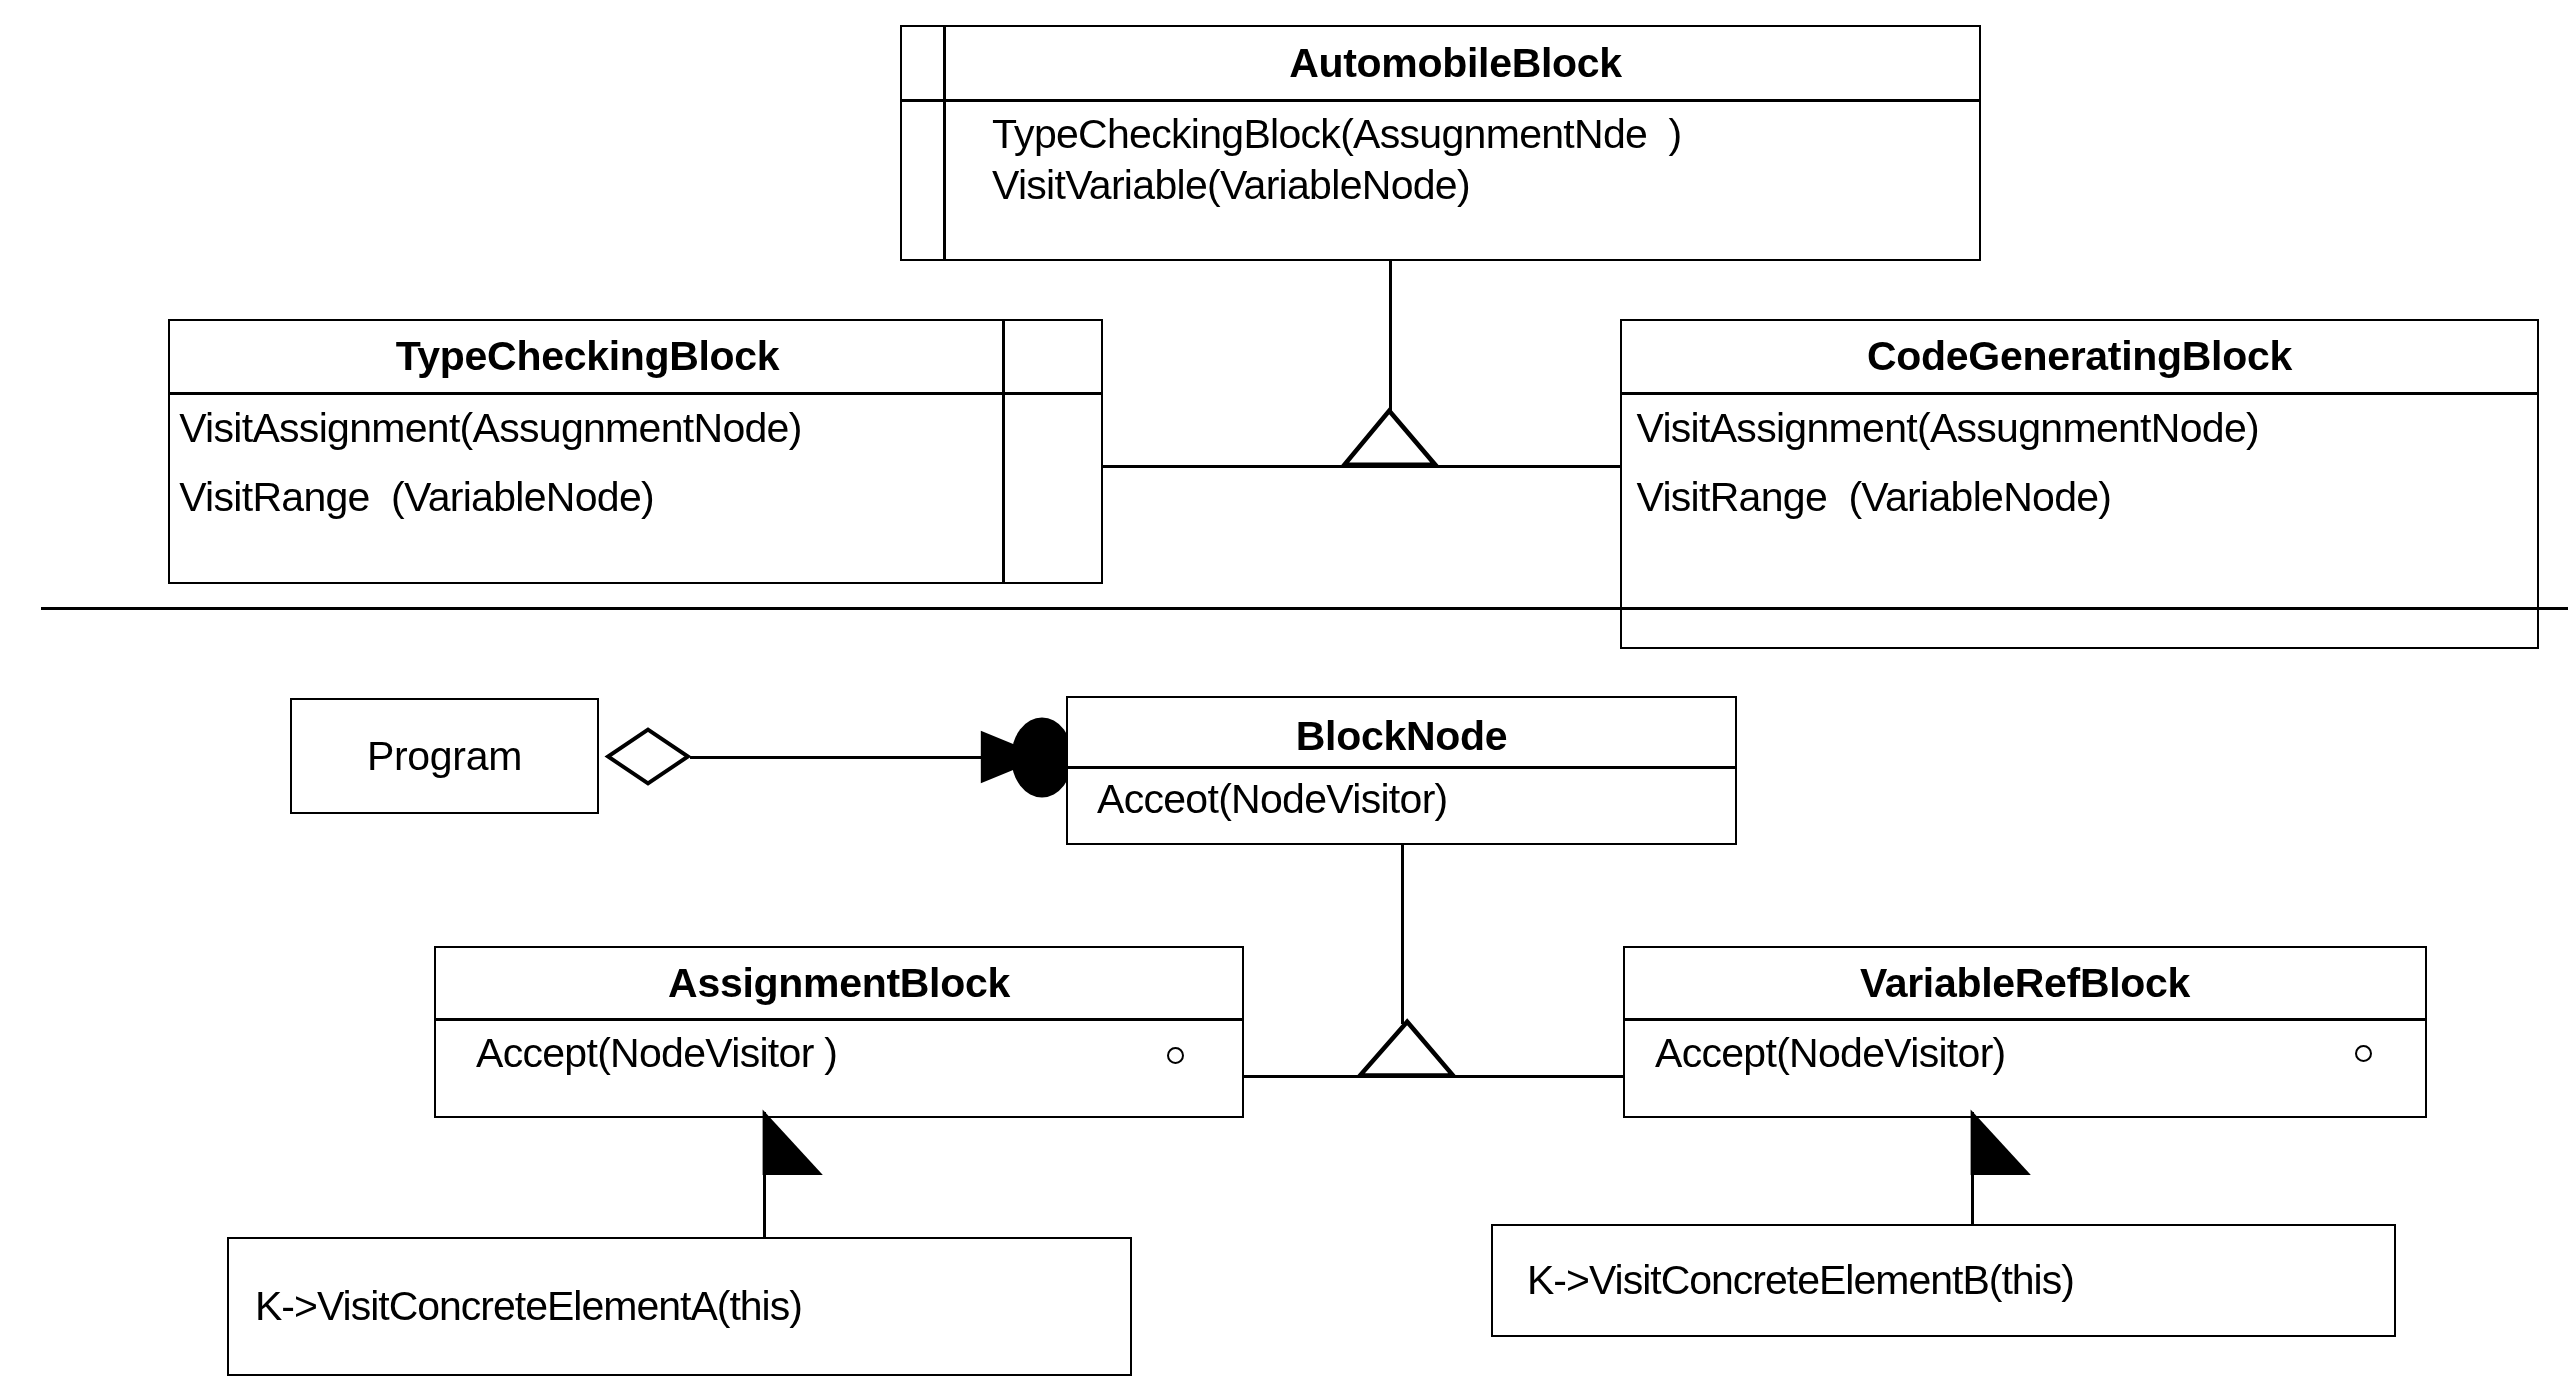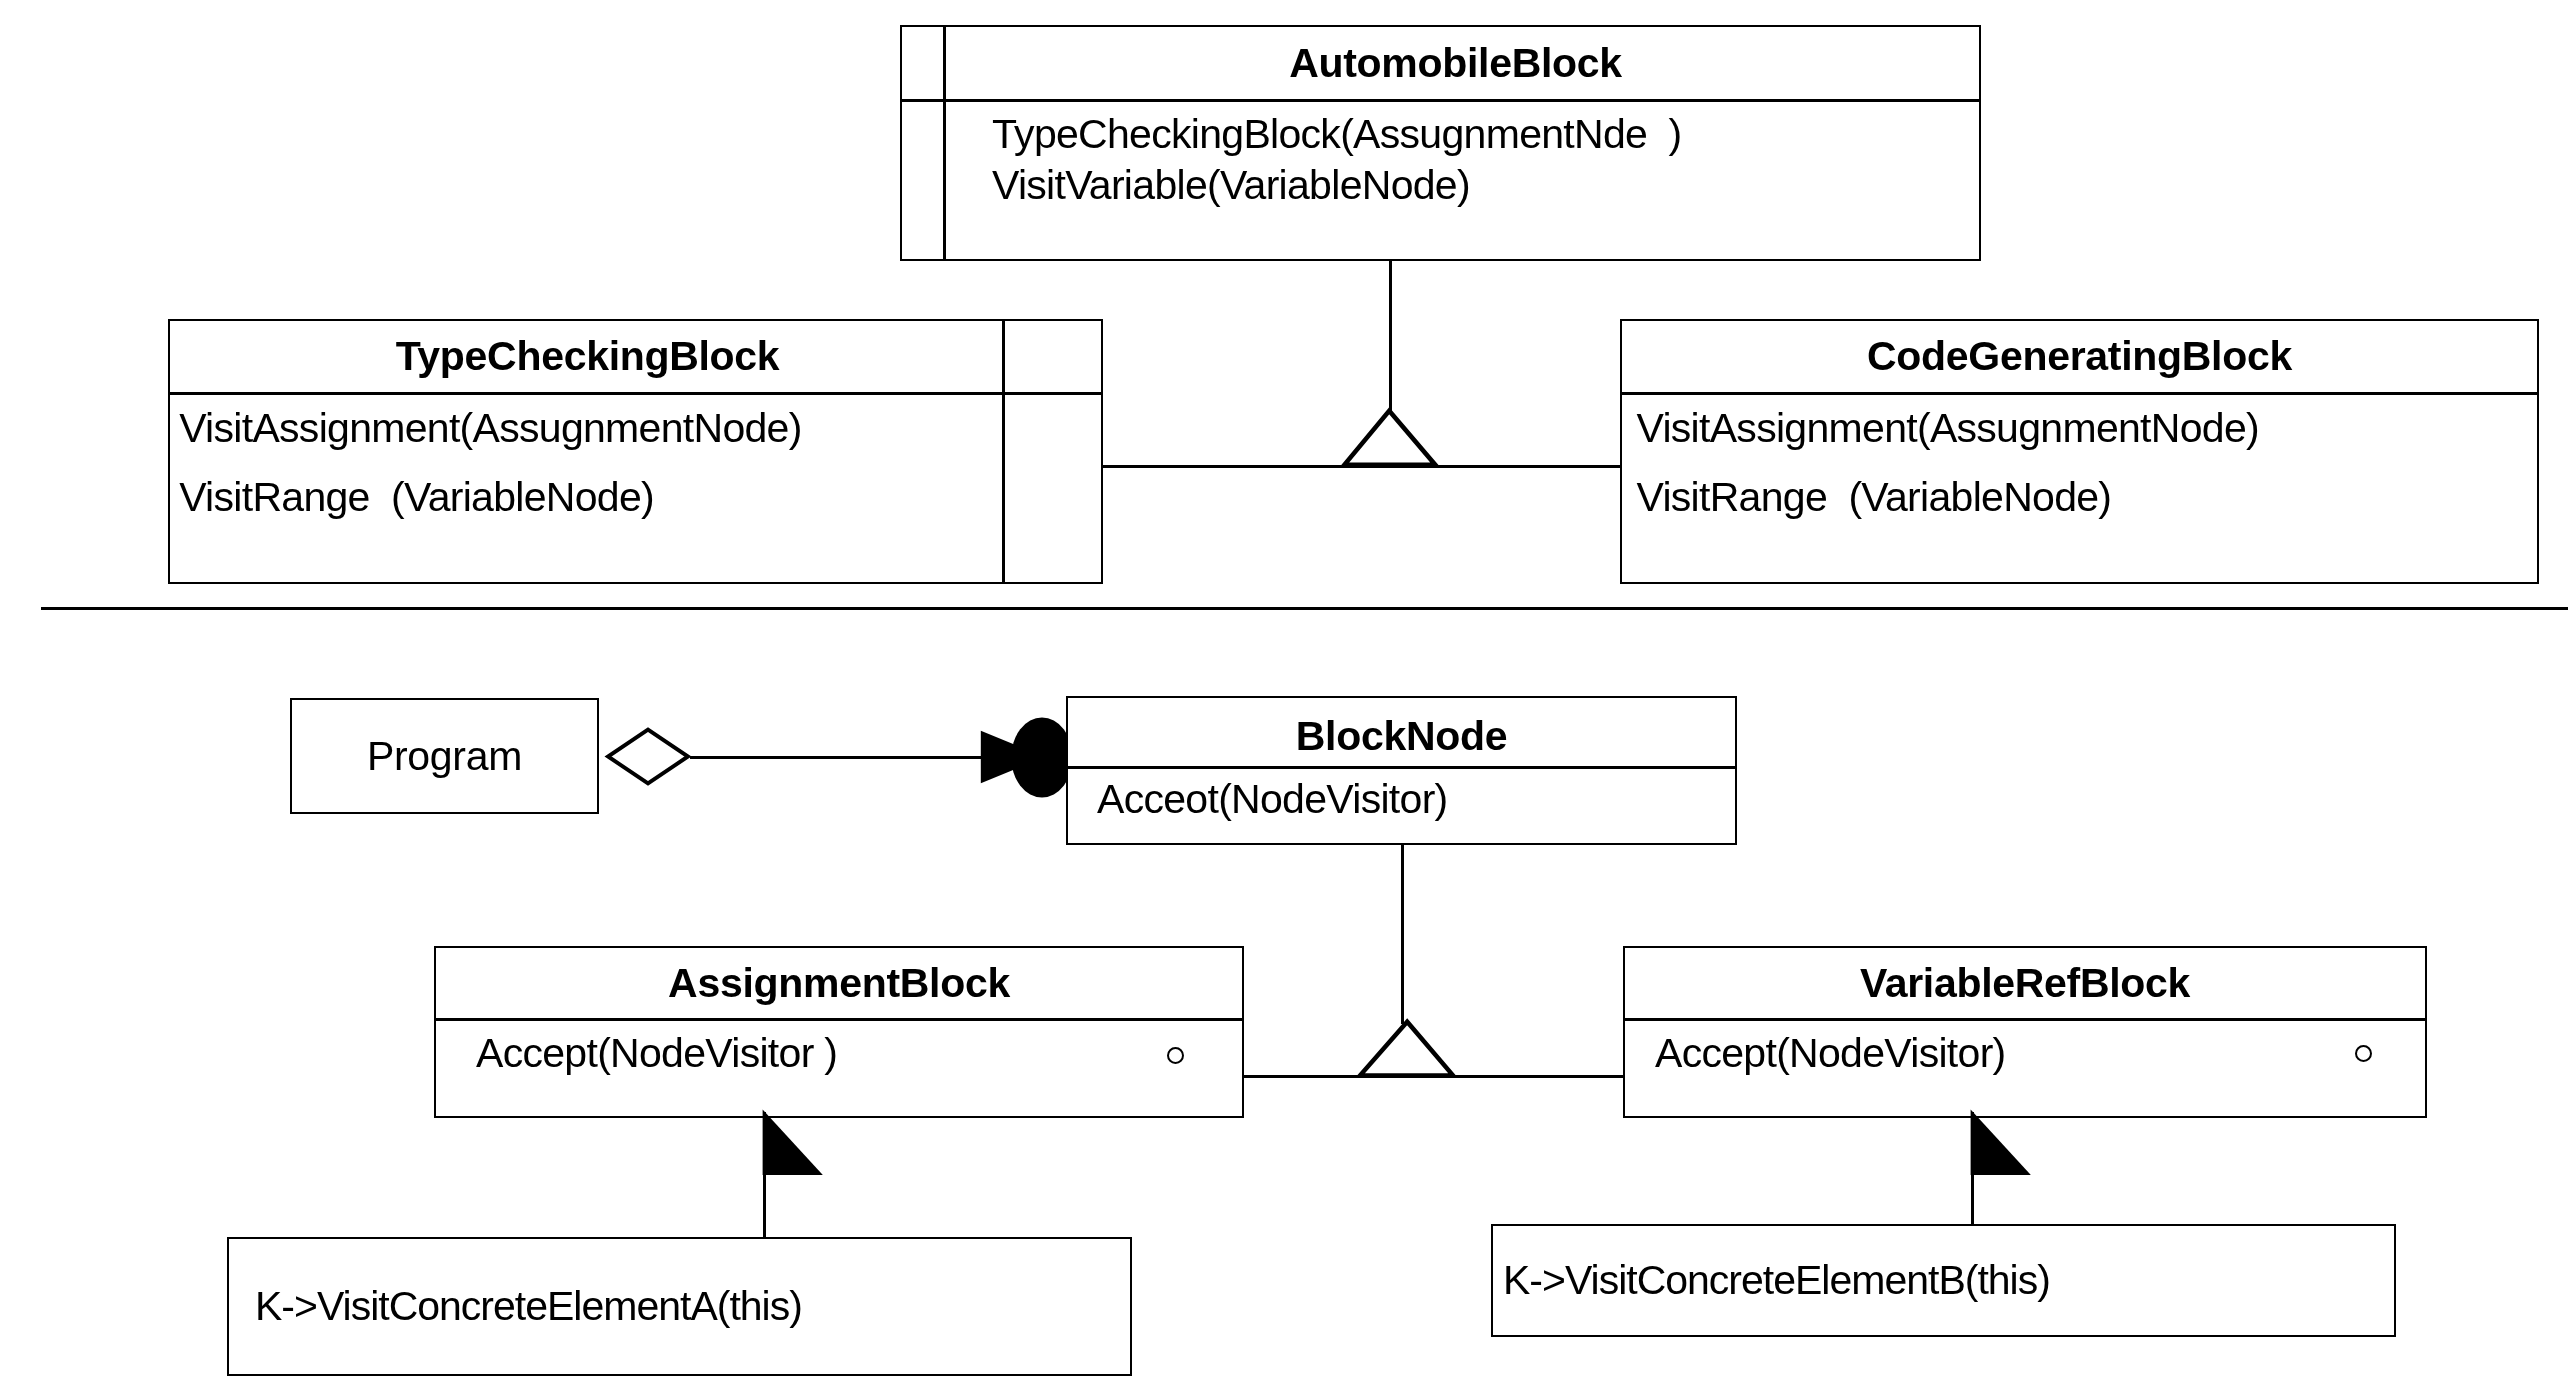--- a/index.html
+++ b/index.html
@@ -36,21 +36,21 @@
   </div>
 
   <div class="uml-box" style="left:168px;top:319px;width:935px;height:265px;">
     <div class="vsep" style="right:96px;"></div>
     <div class="uml-title" style="top:0;height:71px;font-size:41px;padding-right:96px;">TypeCheckingBlock</div>
     <div class="sep" style="top:71px;"></div>
     <div class="method" style="left:9.2px;top:84px;font-size:41px;">VisitAssignment(AssugnmentNode)</div>
     <div class="method" style="left:9.2px;top:153px;font-size:41px;">VisitRange  (VariableNode)</div>
   </div>
 
-  <div class="uml-box" style="left:1620px;top:319px;width:919px;height:265px;">
+  <div class="uml-box" style="left:1620px;top:319px;width:919px;height:330px;">
     <div class="uml-title" style="top:0;height:71px;font-size:41px;">CodeGeneratingBlock</div>
     <div class="sep" style="top:71px;"></div>
     <div class="method" style="left:14.5px;top:84px;font-size:41px;">VisitAssignment(AssugnmentNode)</div>
     <div class="method" style="left:14.5px;top:153px;font-size:41px;">VisitRange  (VariableNode)</div>
   </div>
 
   <div class="line vline" style="left:1389px;top:261px;height:151px;"></div>
   <div class="line hline" style="left:1102px;top:465px;width:518px;"></div>
   <svg class="ov" style="left:1343px;top:408px;width:99px;height:61px;" viewBox="0 0 150 92">
     <polygon points="70,4 140,86 2,86" fill="#ffffff" stroke="#000000" stroke-width="7"></polygon>
@@ -108,18 +108,18 @@
 
   <div class="plain-box" style="left:227px;top:1237px;width:905px;height:139px;padding-left:26px;">
     <span class="plain-label" style="font-size:41px;letter-spacing:-1px;">K-&gt;VisitConcreteElementA(this)</span>
   </div>
 
   <div class="line vline" style="left:1971px;top:1112px;height:145px;"></div>
   <svg class="ov" style="left:1968px;top:1107px;width:72px;height:72px;" viewBox="0 0 110 110">
     <polygon points="4,4 4,104 96,104" fill="#000000"></polygon>
   </svg>
 
-  <div class="plain-box" style="left:1491px;top:1224px;width:905px;height:113px;padding-left:10px;">
+  <div class="plain-box" style="left:1491px;top:1224px;width:905px;height:113px;padding-left:34px;">
     <span class="plain-label" style="font-size:41px;letter-spacing:-1px;">K-&gt;VisitConcreteElementB(this)</span>
   </div>
 
 </div>
 
 
 </body></html>

